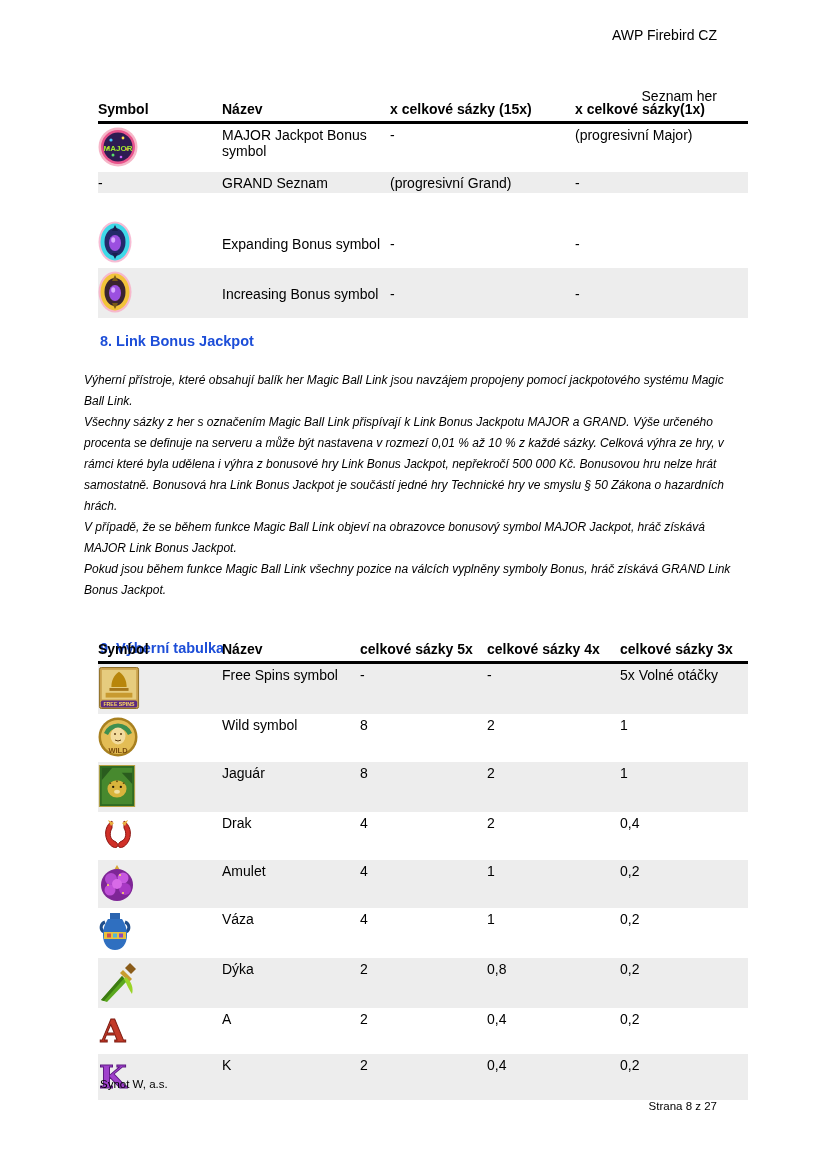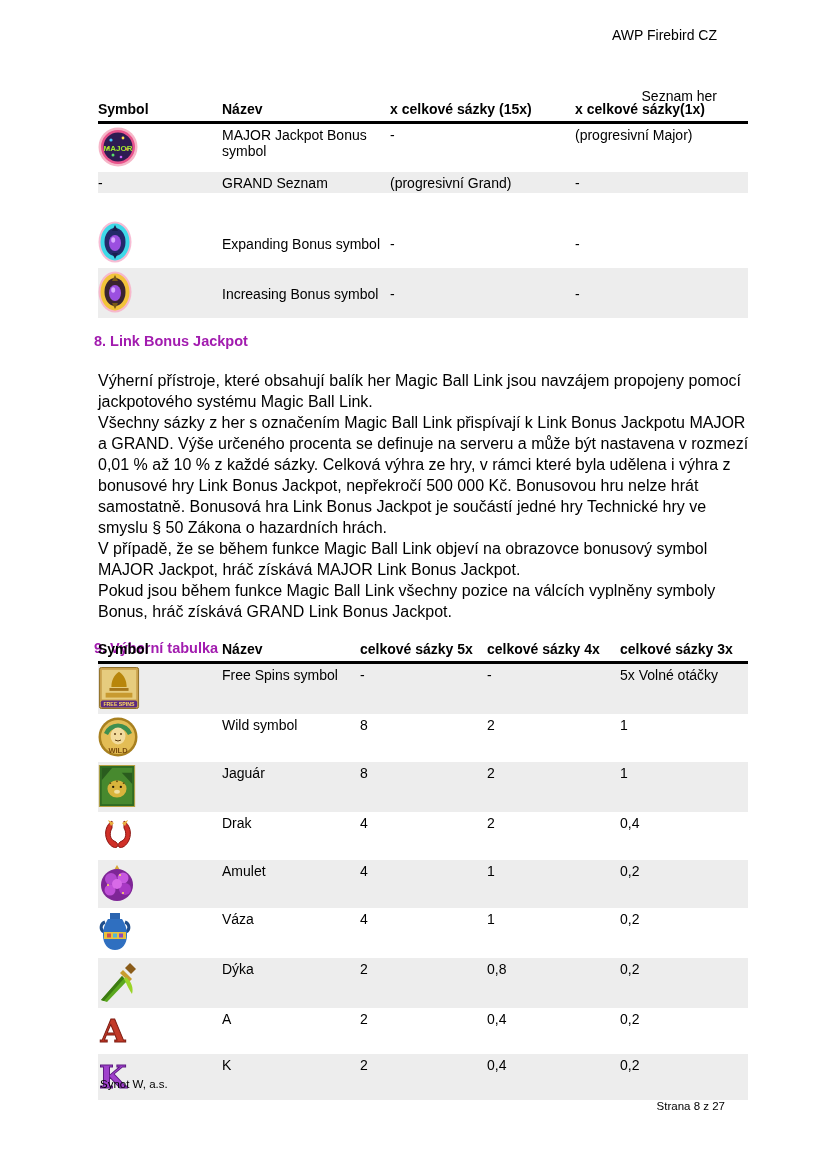--- a/index.html
+++ b/index.html
@@ -15,28 +15,28 @@
     text-align:left; font-weight:bold; padding:1px 4px 4px 0;
     border-bottom:3px solid #000; font-size:14px; overflow:hidden; white-space:nowrap;
   }
   .tbl td { padding:3px 4px 2px 0; vertical-align:top; overflow:hidden; }
   .stripe { background:#ededed; }
   .tbl .sym { display:inline-block; line-height:0; }
   .tbl1 { position:absolute; left:98px; top:100px; }
   .tbl2 { position:absolute; left:98px; top:640px; }
   .vmid td { vertical-align:middle; }
 
-  .heading { position:absolute; left:94px; width:660px; font-weight:bold; font-size:14.5px; color:#a21caf; }
+  .heading { position:absolute; left:100px; width:660px; font-weight:bold; font-size:14.5px; color:#1d4ed8; }
   .h8 { top:333px; }
   .h9 { top:607px;margin-top:33px; }
-  .bodytext { position:absolute; left:98px; top:370px; width:654px; font-size:16px; line-height:21px; }
+  .bodytext { position:absolute; left:84px; top:370px; width:654px; font-size:12px; line-height:21px;font-style:italic; }
   .bodytext p { margin:0; }
 
   .footer-company { position:absolute; left:100px; top:1078px; font-size:11.5px; }
-  .footer-page { position:absolute; right:71px; top:1100px; font-size:11.5px; }
+  .footer-page { position:absolute; right:79px; top:1100px; font-size:11.5px; }
 </style>
 </head>
 <body>
 
 <div class="page">
 
   <div class="doc-header">
     <div class="line1">AWP Firebird CZ</div>
     <div class="line2">Seznam her</div>
   </div>

